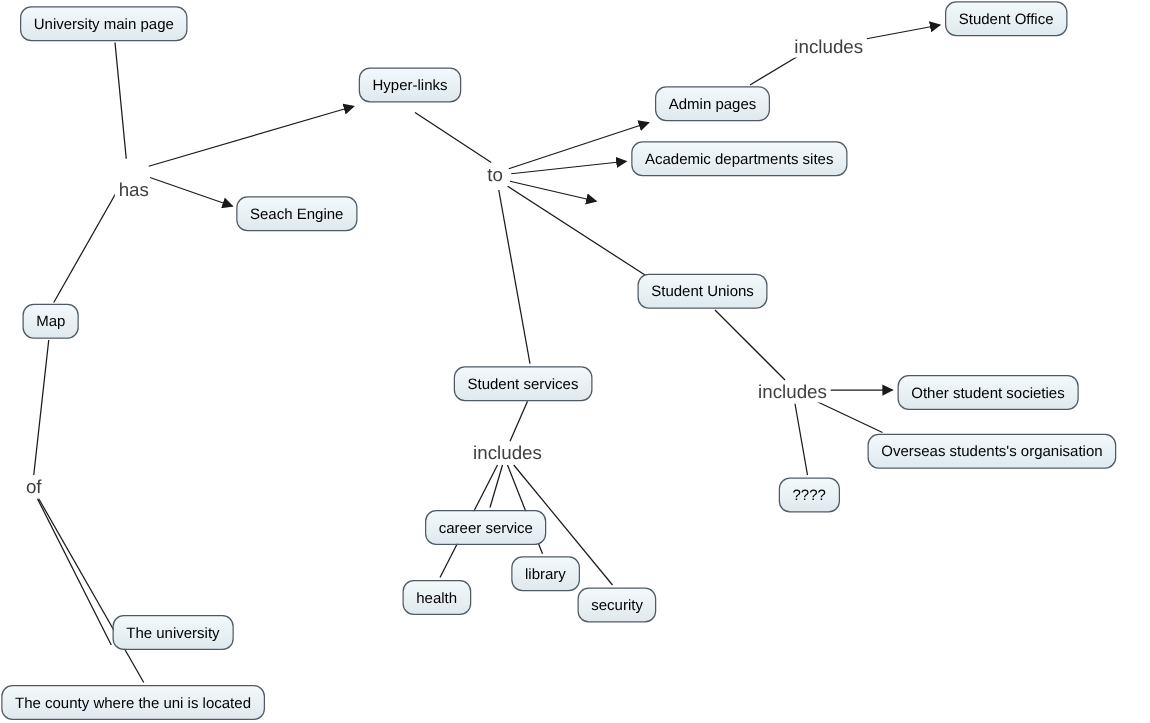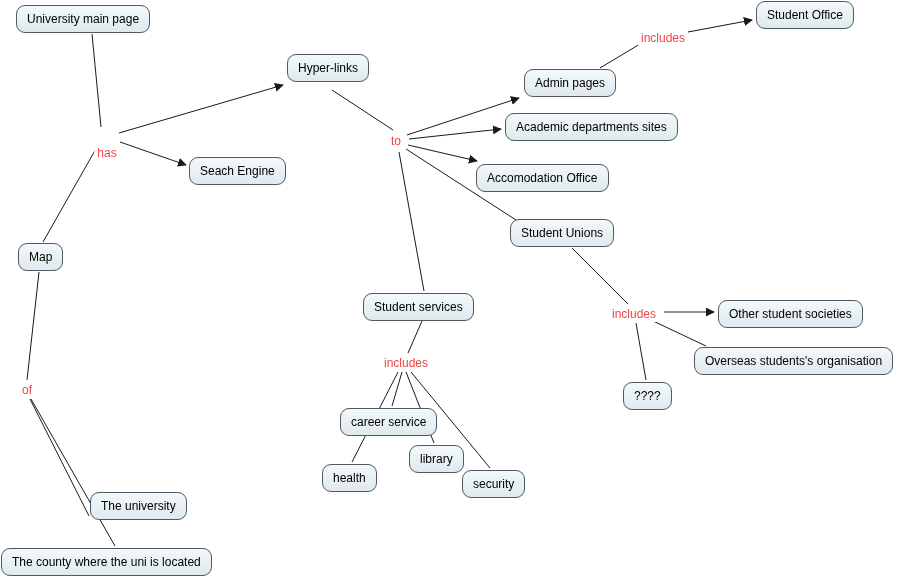--- a/index.html
+++ b/index.html
@@ -35,23 +35,23 @@
     border: 1px solid #4f5a64;
     border-radius: 9px;
     padding: 6px 10px;
     white-space: nowrap;
     cursor: default;
   }
   .link-label {
     position: absolute;
     z-index: 2;
     transform: translate(-50%, -50%);
-    font-size: 12px;
+    font-size: 15px;
     line-height: 14px;
-    color: #ef4444;
+    color: #404040;
     background: #ffffff;
     padding: 1px 3px;
     white-space: nowrap;
     cursor: default;
   }
 </style>
 </head>
 <body>
 
 <div id="canvas">
@@ -110,21 +110,20 @@
     <line x1="30" y1="399" x2="89" y2="516"></line>
 
     <line x1="31" y1="399" x2="115" y2="546"></line>
   </svg>
 
   <div class="node" style="left:16px;  top:5px;">University main page</div>
   <div class="node" style="left:287px; top:54px;">Hyper-links</div>
   <div class="node" style="left:756px; top:1px;">Student Office</div>
   <div class="node" style="left:524px; top:69px;">Admin pages</div>
   <div class="node" style="left:505px; top:113px;">Academic departments sites</div>
-  <div class="node" style="left:476px; top:164px;">Accomodation Office</div>
   <div class="node" style="left:189px; top:157px;">Seach Engine</div>
   <div class="node" style="left:18px;  top:243px;">Map</div>
   <div class="node" style="left:510px; top:219px;">Student Unions</div>
   <div class="node" style="left:363px; top:293px;">Student services</div>
   <div class="node" style="left:718px; top:300px;text-align:center;">Other student societies</div>
   <div class="node" style="left:694px; top:347px;">Overseas students's organisation</div>
   <div class="node" style="left:623px; top:382px;">????</div>
   <div class="node" style="left:340px; top:408px;">career service</div>
   <div class="node" style="left:409px; top:445px;">library</div>
   <div class="node" style="left:322px; top:464px;">health</div>

